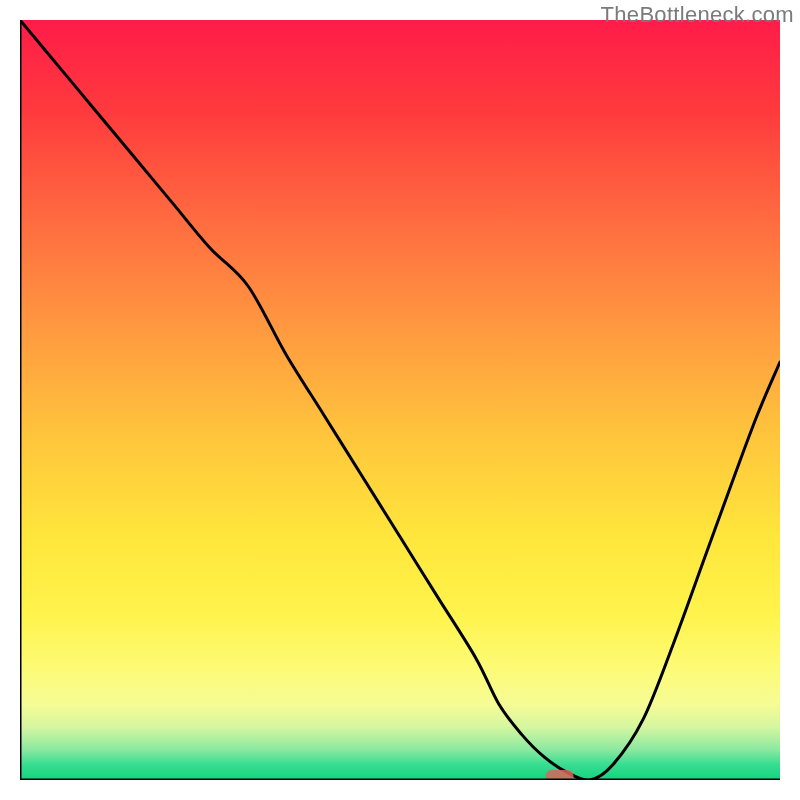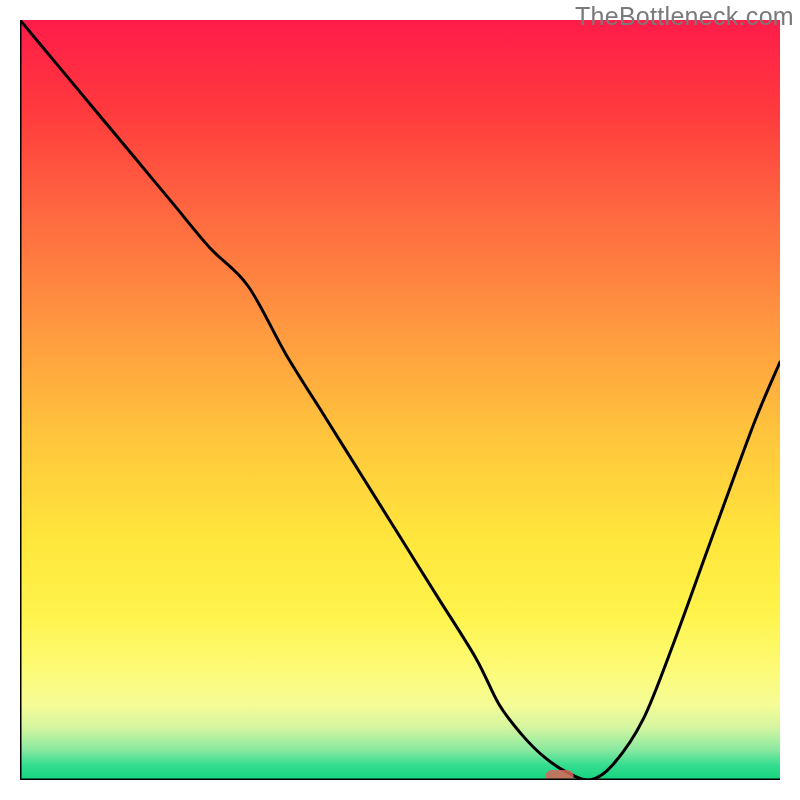--- a/index.html
+++ b/index.html
@@ -9,21 +9,21 @@
     height: 800px;
     background: #ffffff;
     font-family: Arial, Helvetica, sans-serif;
     position: relative;
   }
   .watermark {
     position: absolute;
     top: 2px;
     right: 6px;
     color: #7a7a7a;
-    font-size: 25px;
+    font-size: 22px;
     font-weight: 400;
     letter-spacing: 0.3px;
     z-index: 3;
   }
   .plot {
     position: absolute;
     left: 20px;
     top: 20px;
     width: 760px;
     height: 760px;

